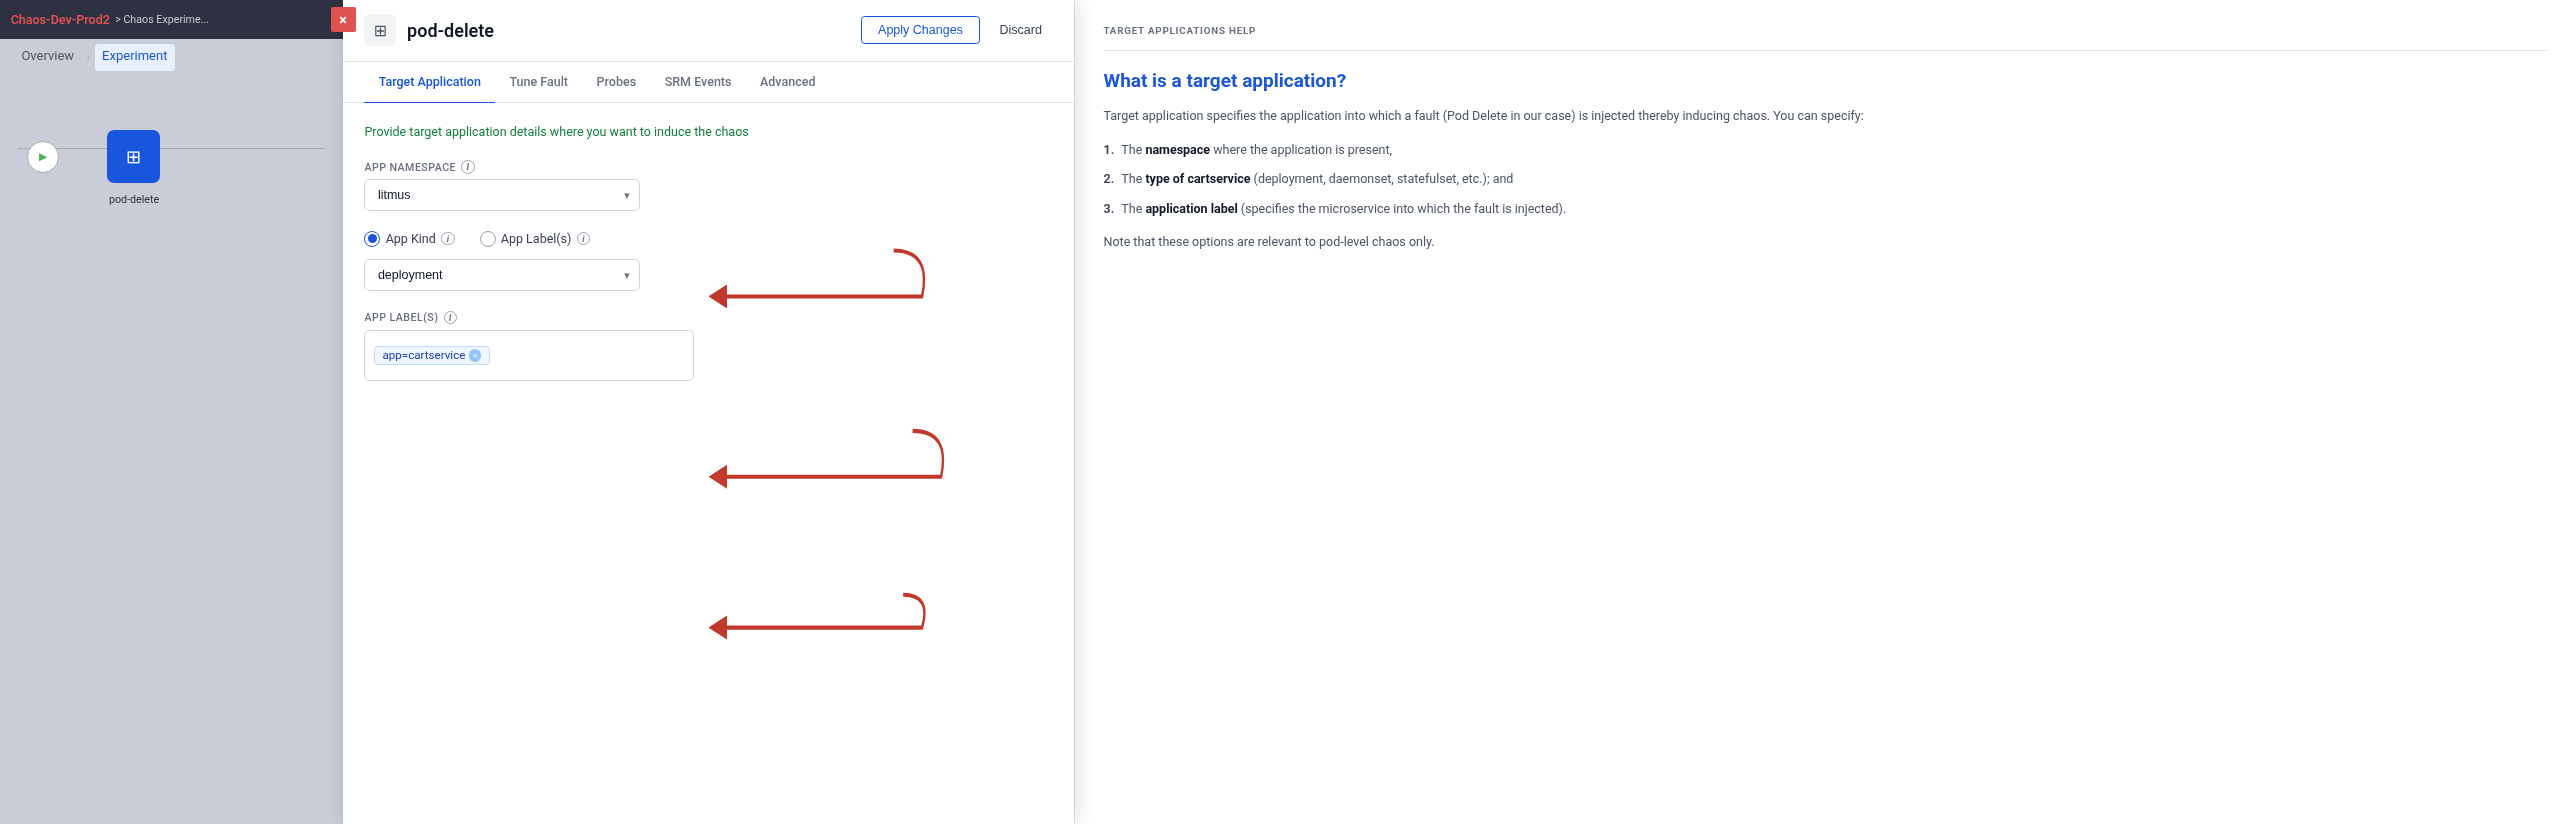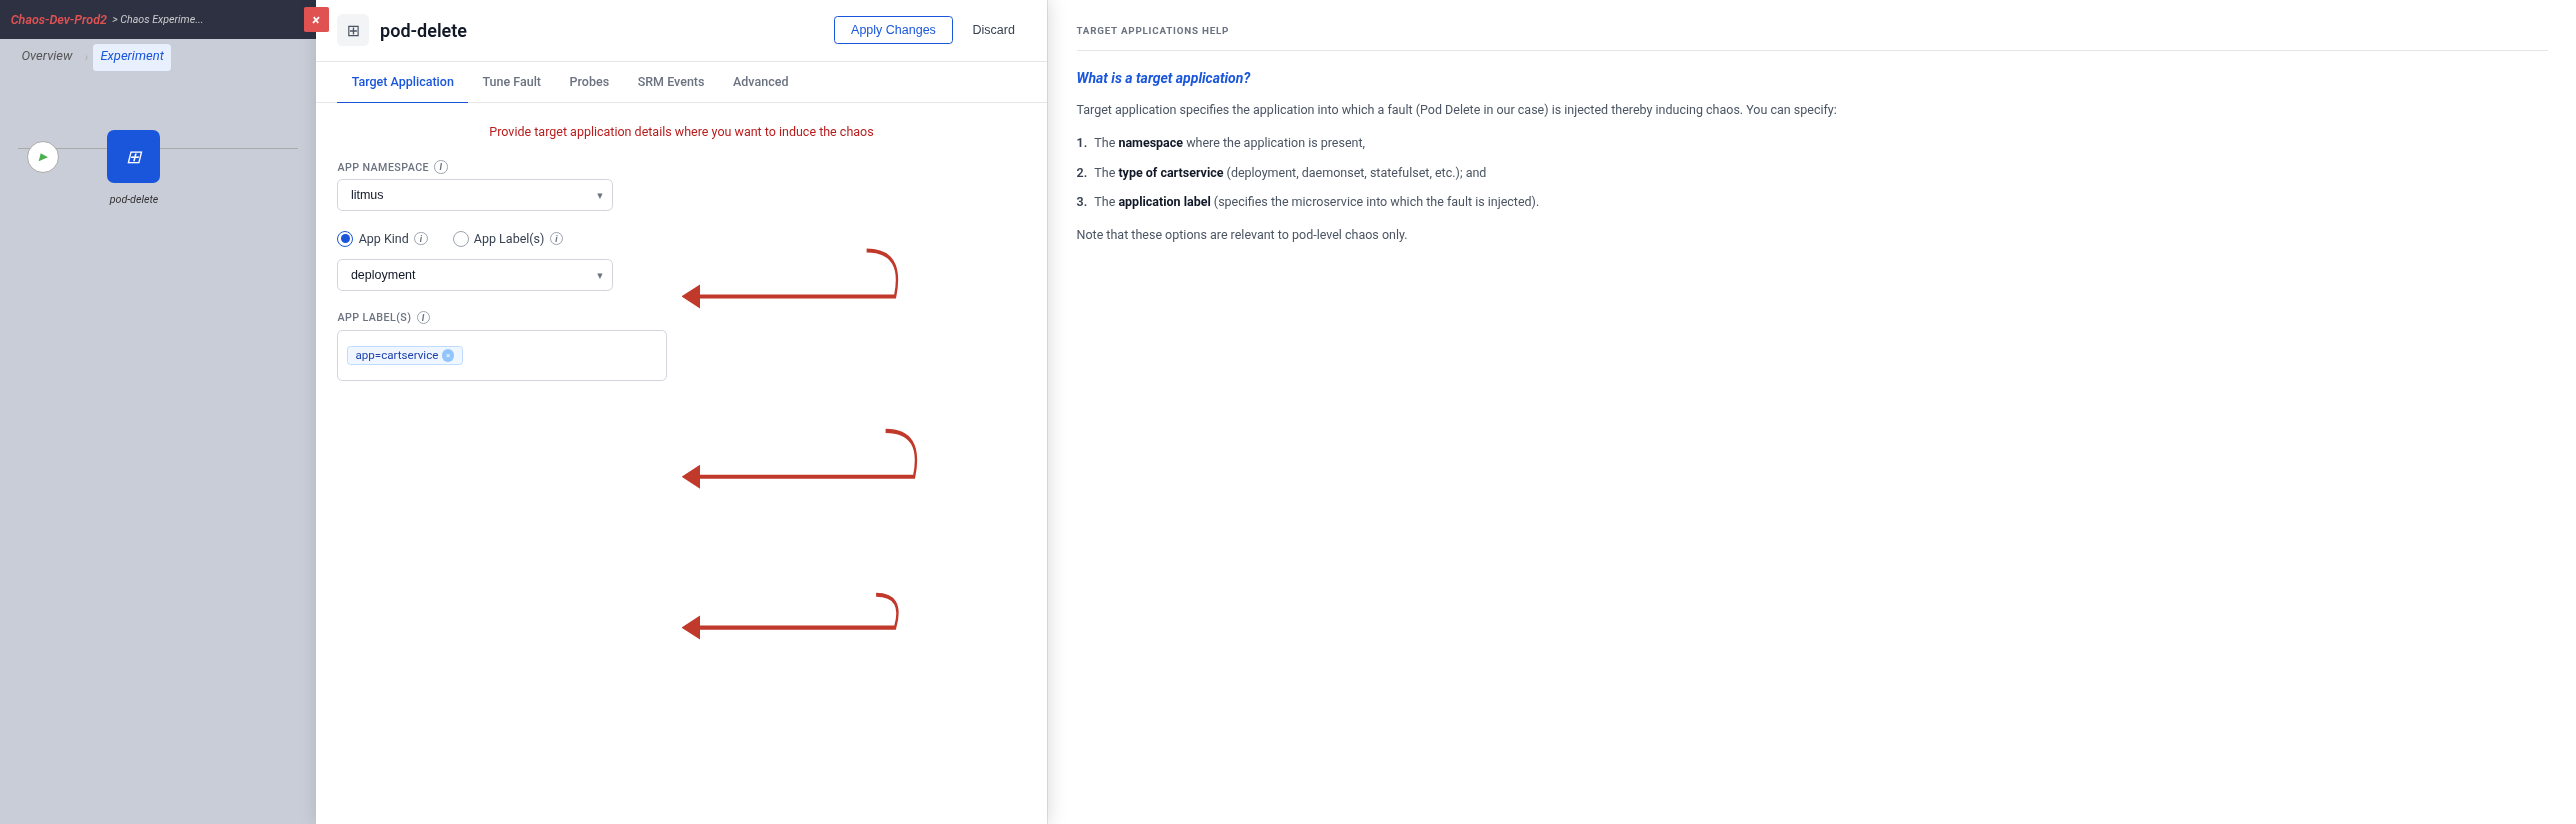--- a/index.html
+++ b/index.html
@@ -9,26 +9,25 @@
       background: #e8eaf0;
       width: 2576px;
       height: 824px;
       overflow: hidden;
       display: flex;
       flex-direction: row;
     }
 
     
     .left-panel {
-      width: 316px;
+      width: 343px;
       height: 824px;
       background: #c8cdd8;
       position: relative;
       flex-shrink: 0;
-      font-style: italic;
     }
     .left-panel-header {
       background: #2d3142;
       height: 39px;
       display: flex;
       align-items: center;
       padding: 0 10.7px;
       gap: 5.3px;
     }
     .chaos-logo {
@@ -217,24 +216,23 @@
       border-bottom: 1.8px solid #1a56db;
     }
 
     
     .modal-body {
       padding: 21.4px;
       flex: 1;
       overflow-y: auto;
     }
     .description-text {
-      color: #b91c1c;
+      color: #15803d;
       font-size: 12.5px;
       margin-bottom: 21.4px;
-      text-align: center;
     }
     .form-group {
       margin-bottom: 19.6px;
     }
     .form-label {
       display: flex;
       align-items: center;
       gap: 5.3px;
       font-size: 10.7px;
       color: #6b7280;
@@ -367,26 +365,25 @@
       text-transform: uppercase;
       letter-spacing: 0.08em;
       margin-bottom: 14.3px;
     }
     .help-divider {
       border: none;
       border-top: 0.9px solid #e5e7eb;
       margin-bottom: 18px;
     }
     .help-title {
-      font-size: 14px;
+      font-size: 19px;
       font-weight: 700;
       color: #1a56db;
       margin-bottom: 12.5px;
       line-height: 1.3;
-      font-style: italic;
     }
     .help-body {
       font-size: 12.5px;
       color: #4b5563;
       line-height: 1.65;
       margin-bottom: 12.5px;
     }
     .help-list {
       padding-left: 0;
       list-style: none;

